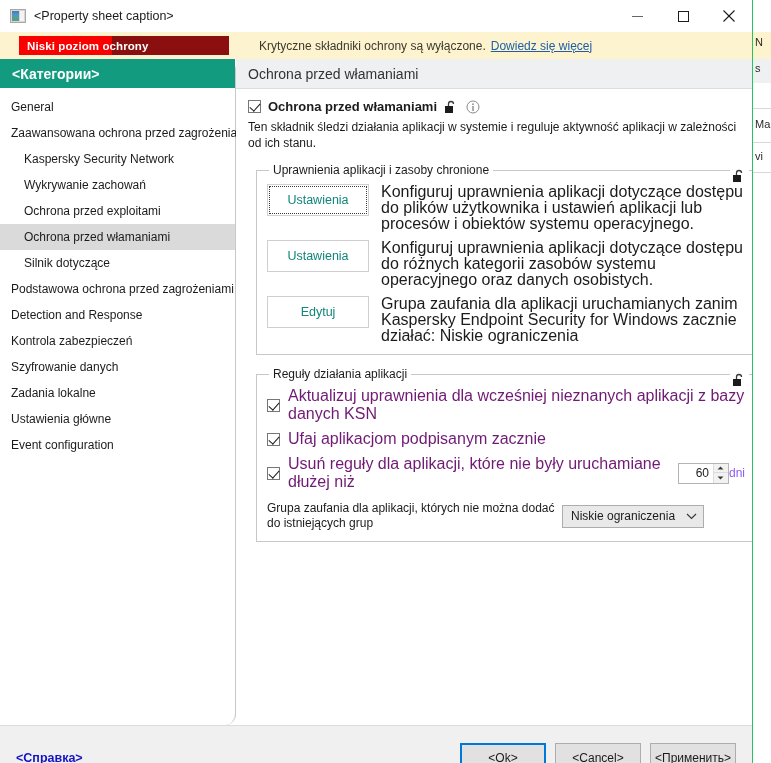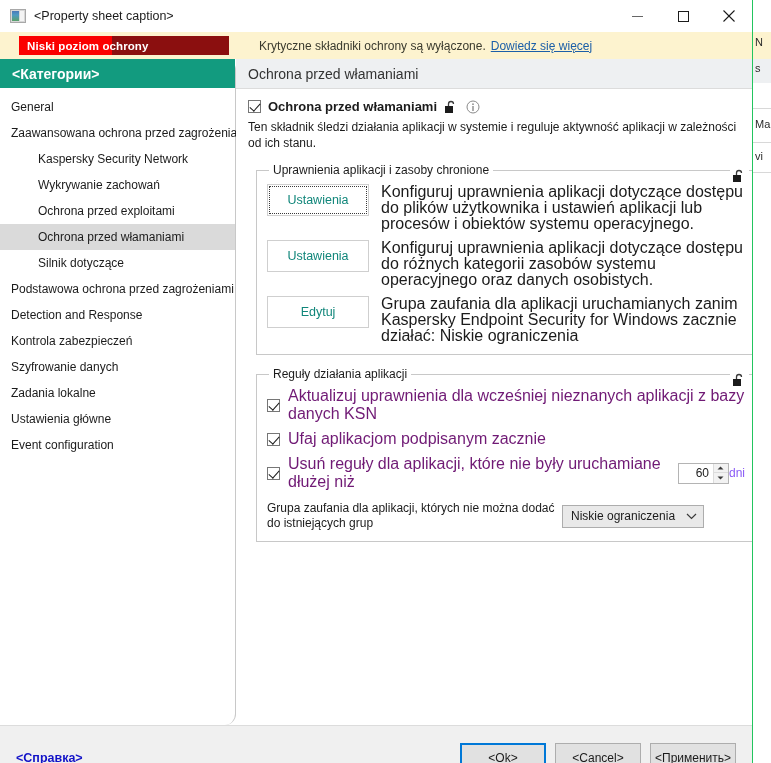--- a/index.html
+++ b/index.html
@@ -130,21 +130,21 @@
   #sidebar-header span {
     color: #ffffff; font-size: 14px; font-weight: bold;
   }
   #sidebar-list { padding-top: 6px; }
   .nav-item {
     height: 26px; display: flex; align-items: center;
     font-size: 12px; color: #1b1b1b;
     padding-left: 11px; white-space: nowrap;
     cursor: default;
   }
-  .nav-item.indent { padding-left: 38px; align-items: center; }
+  .nav-item.indent { padding-left: 24px; align-items: center; }
   .nav-item.selected { background: #dadada; }
 
   
   #content {
     flex: 1 1 auto; position: relative;
     background: #ffffff;
     display: flex; flex-direction: column;
   }
   #content-header {
     height: 30px; background: #eef0f2;

